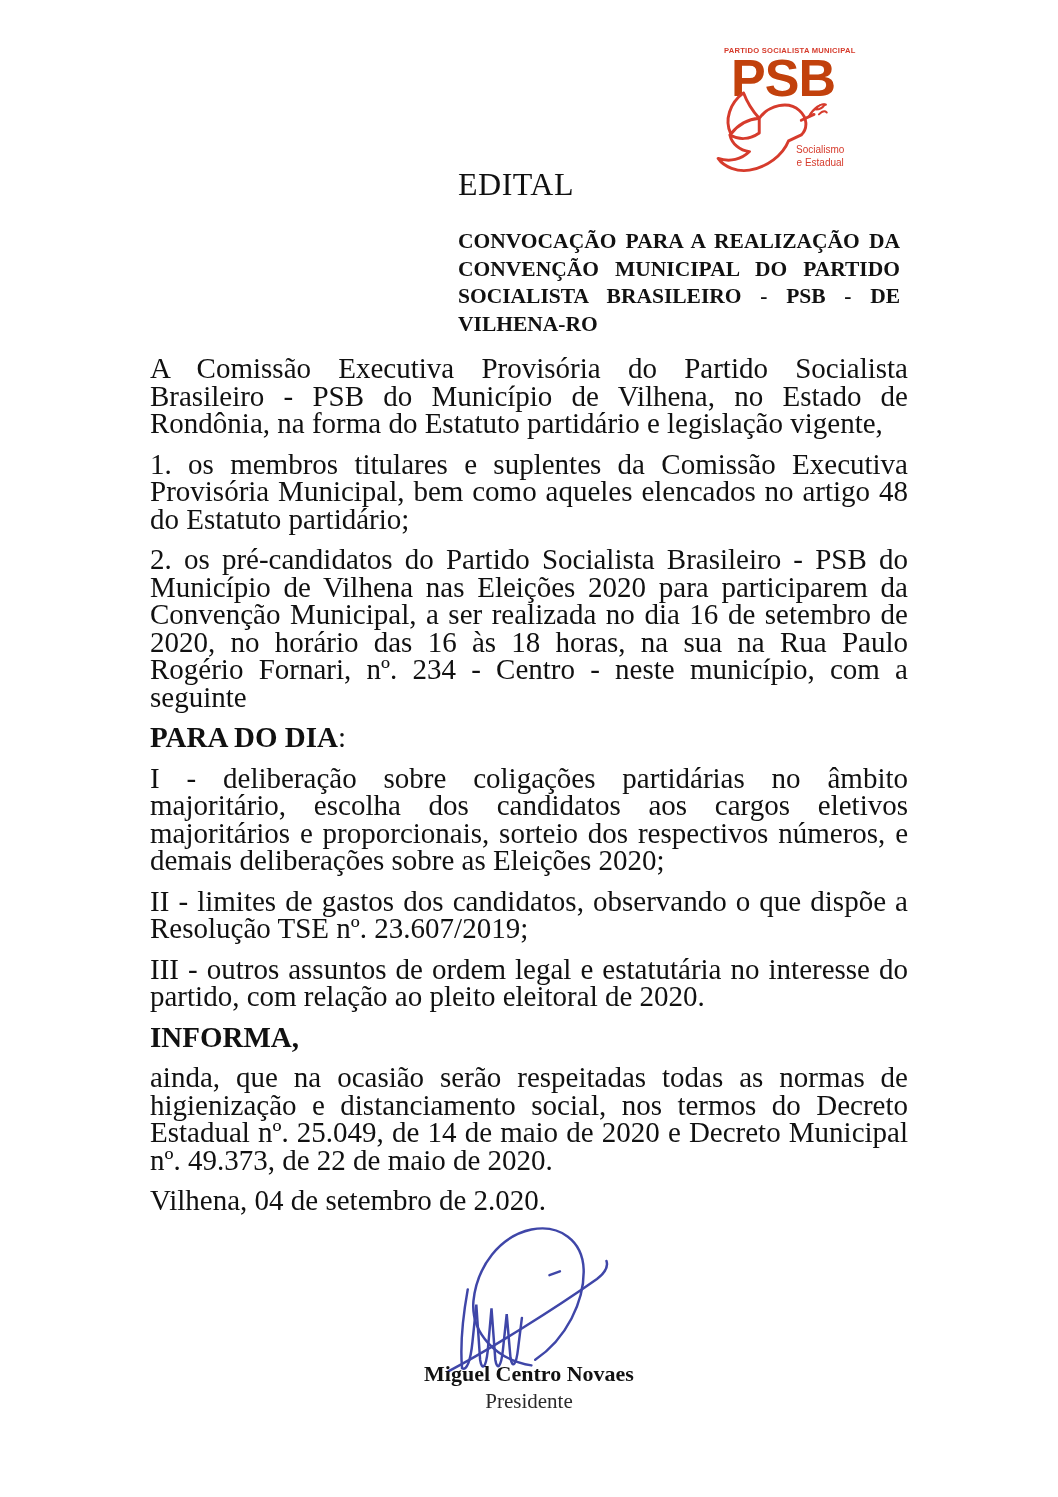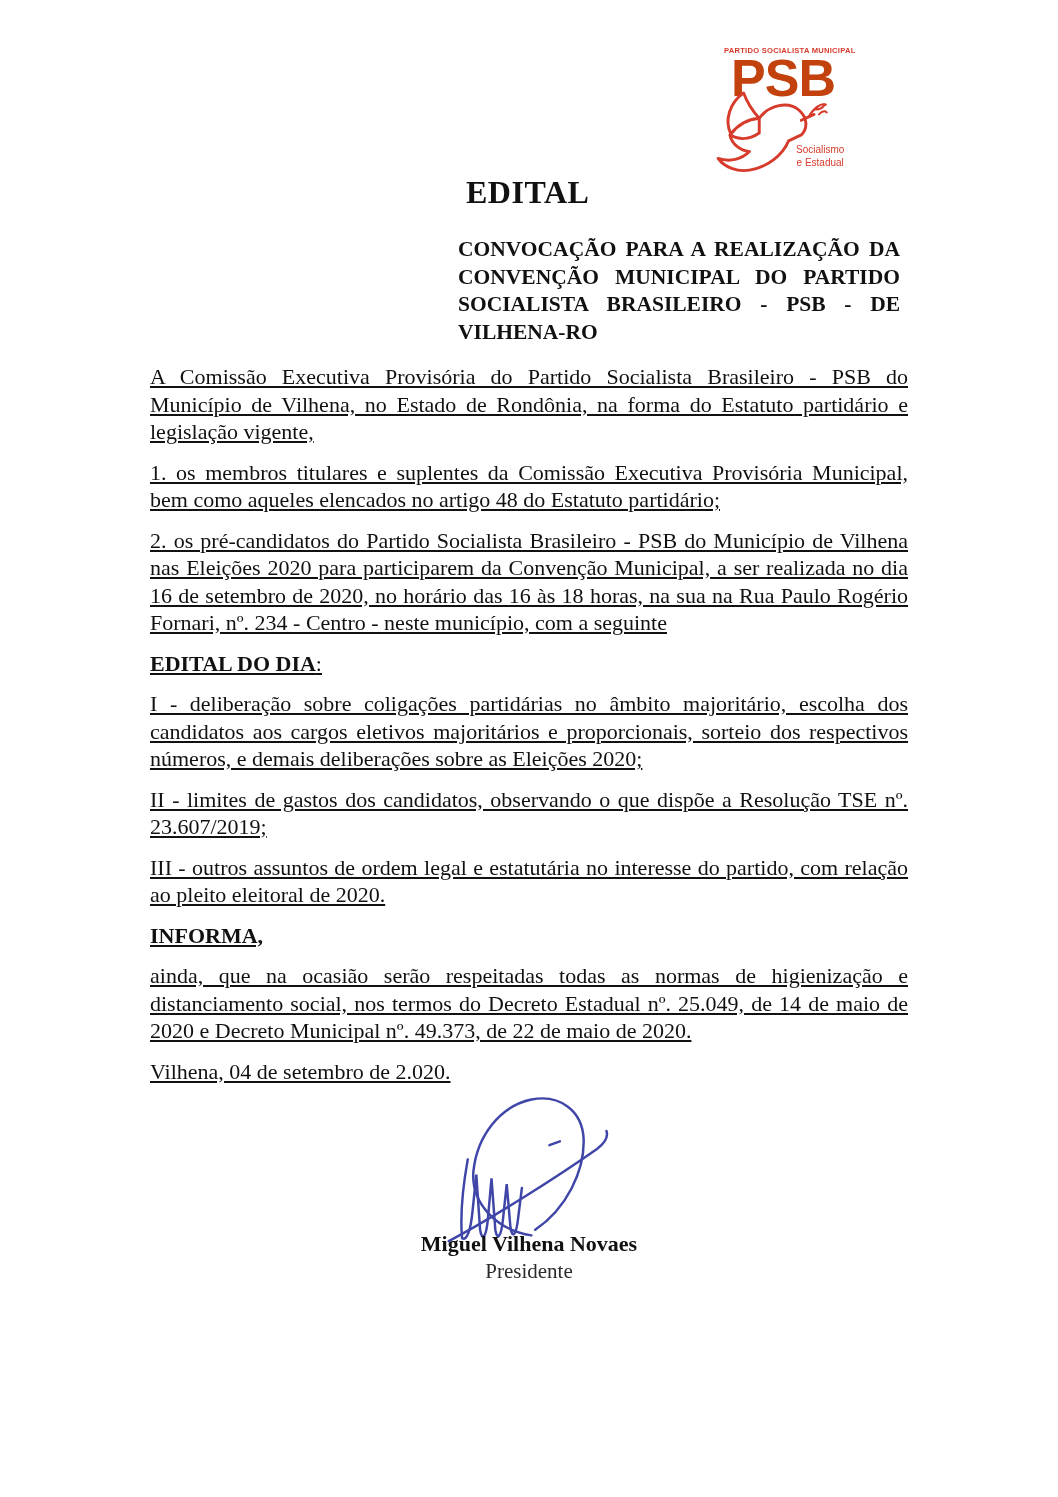--- a/index.html
+++ b/index.html
@@ -20,29 +20,28 @@
   }
   .logo-dove{position:absolute;left:-14px;top:42px;width:120px;height:90px;}
   .logo-slogan{
     position:absolute;left:72px;top:98px;font-family:"Liberation Sans", sans-serif;
     font-size:10px;color:#d63b2c;line-height:1.25;white-space:nowrap;text-align:center;
   }
 
   
   .content{padding:166px 150px 0 150px;}
   .heading-block{margin-left:308px;width:442px;}
-  .doc-title{font-size:32px;font-weight:bold;margin:8px;line-height:36px;letter-spacing:.5px;}
+  .doc-title{font-size:32px;font-weight:normal;margin:0;line-height:36px;letter-spacing:.5px;}
   .doc-subtitle{
     margin:26px 0 8px 0;font-size:21.5px;font-weight:bold;line-height:27.5px;
     text-align:justify;
   }
   .para{
-    font-size:22px;line-height:27.5px;text-align:justify;text-align-last:left;
+    font-size:29px;line-height:27.5px;text-align:justify;text-align-last:left;
     margin:13px 0 0 0;
-    text-decoration:underline;
   }
   .para.first{margin-top:17px;}
   .head-line{font-weight:bold;}
   .head-line .punct{font-weight:normal;}
 
   
   .sig-block{text-align:center;margin-top:6px;}
   .sig-svg{width:185px;height:152px;display:inline-block;}
   .sig-name{font-weight:bold;font-size:22px;margin-top:-16px;position:relative;}
   .sig-role{font-size:21px;color:#2b2b2b;margin-top:2px;}
@@ -77,39 +76,39 @@
       <h1 class="doc-title">EDITAL</h1>
       <p class="doc-subtitle">CONVOCAÇÃO PARA A REALIZAÇÃO DA CONVENÇÃO MUNICIPAL DO PARTIDO SOCIALISTA BRASILEIRO - PSB - DE VILHENA-RO</p>
     </div>
 
     <p class="para first">A Comissão Executiva Provisória do Partido Socialista Brasileiro - PSB do Município de Vilhena, no Estado de Rondônia, na forma do Estatuto partidário e legislação vigente,</p>
 
 
     <p class="para">1. os membros titulares e suplentes da Comissão Executiva Provisória Municipal, bem como aqueles elencados no artigo 48 do Estatuto partidário;</p>
     <p class="para">2. os pré-candidatos do Partido Socialista Brasileiro - PSB do Município de Vilhena nas Eleições 2020 para participarem da Convenção Municipal, a ser realizada no dia 16 de setembro de 2020, no horário das 16 às 18 horas, na sua na Rua Paulo Rogério Fornari, nº. 234 - Centro - neste município, com a seguinte</p>
 
-    <p class="para head-line"><span>EDITAL DO DIA</span><span class="punct">:</span></p>
+    <p class="para head-line"><span>PARA DO DIA</span><span class="punct">:</span></p>
 
     <p class="para">I - deliberação sobre coligações partidárias no âmbito majoritário, escolha dos candidatos aos cargos eletivos majoritários e proporcionais, sorteio dos respectivos números, e demais deliberações sobre as Eleições 2020;</p>
     <p class="para">II - limites de gastos dos candidatos, observando o que dispõe a Resolução TSE nº. 23.607/2019;</p>
     <p class="para">III - outros assuntos de ordem legal e estatutária no interesse do partido, com relação ao pleito eleitoral de 2020.</p>
 
     <p class="para head-line">INFORMA,</p>
 
     <p class="para">ainda, que na ocasião serão respeitadas todas as normas de higienização e distanciamento social, nos termos do Decreto Estadual nº. 25.049, de 14 de maio de 2020 e Decreto Municipal nº. 49.373, de 22 de maio de 2020.</p>
 
     <p class="para">Vilhena, 04 de setembro de 2.020.</p>
 
     <div class="sig-block">
       <svg class="sig-svg" viewBox="0 0 190 160">
         <g fill="none" stroke="#3f46a8" stroke-width="2.6" stroke-linecap="round">
           <path d="M97,152 C60,146 33,118 36,84 C40,47 64,16 97,9 C127,3 151,21 152,51 C153,84 134,124 101,146"></path>
           <path d="M30,72 C25,100 22,132 24,155 C29,158 33,147 35,127 L39,88 L43,146 C45,158 49,155 51,137 L55,92 L59,146 C61,158 65,154 67,136 L71,98 L75,144 C77,156 81,152 83,134 L87,102"></path>
           <path d="M10,158 C52,136 122,92 166,61 C174,55 178,48 176,42"></path>
           <path d="M116,57 L127,53"></path>
         </g>
       </svg>
-      <div class="sig-name">Miguel Vilhena Novaes</div>
+      <div class="sig-name">Miguel Centro Novaes</div>
       <div class="sig-role">Presidente</div>
     </div>
 
   </div>
 </div>
 
 </body></html>

